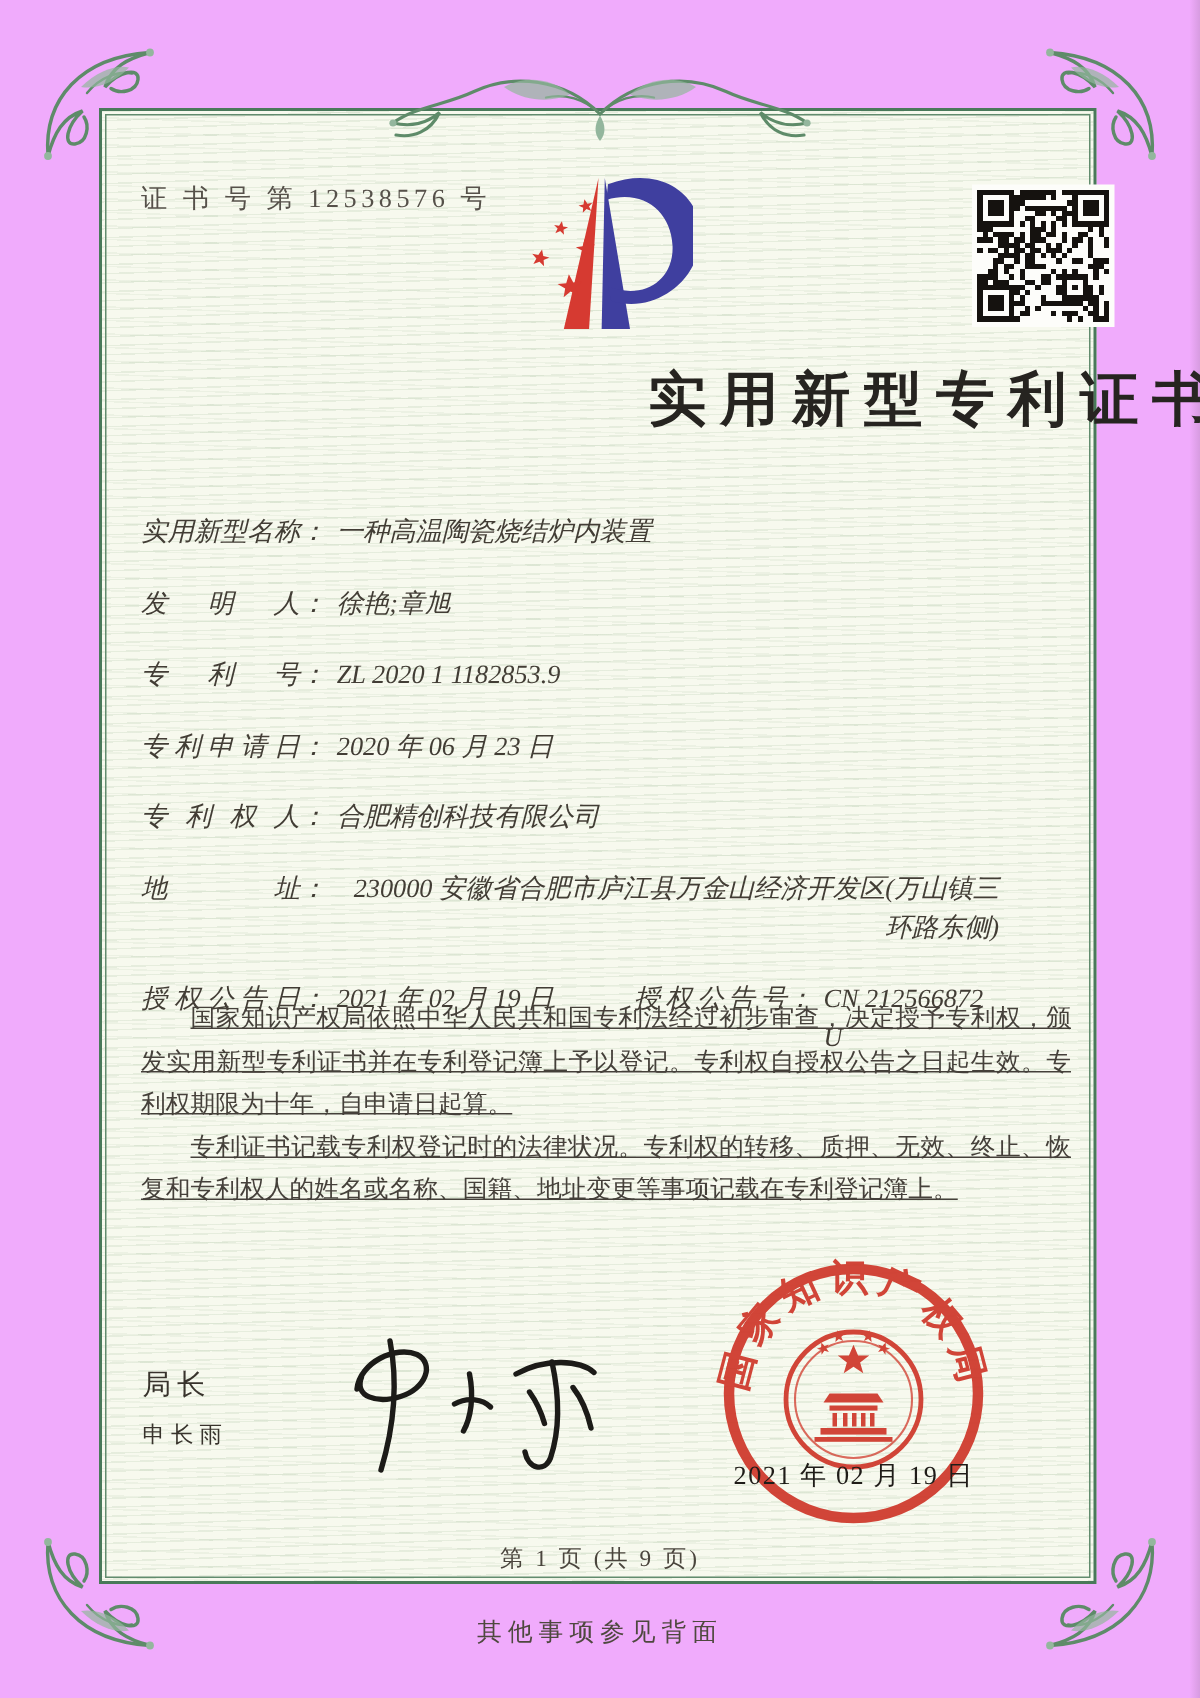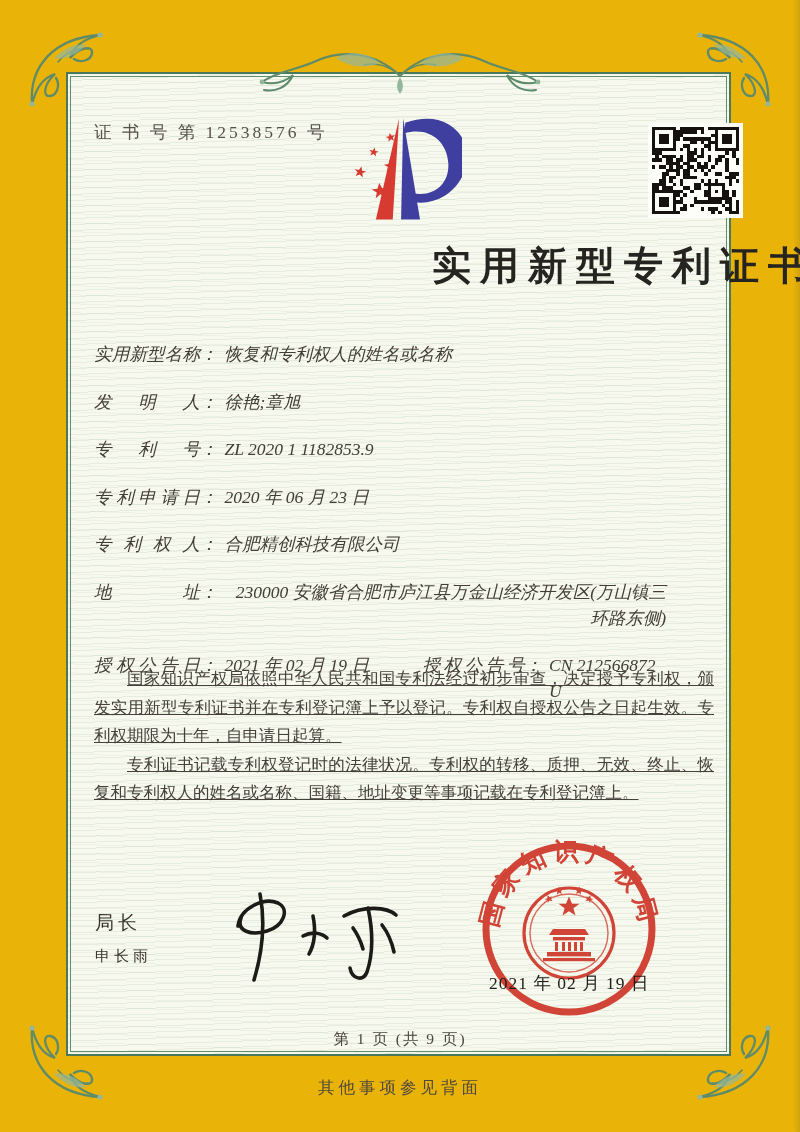--- a/index.html
+++ b/index.html
@@ -1,18 +1,18 @@
 <!DOCTYPE html>
 <html><head>
 <meta charset="utf-8">
 <style>
   html,body{margin:0;padding:0;background:#e8e6e0;}
   .page{
     position:relative;width:800px;height:1132px;margin:0 auto;
-    background:#eab308;overflow:hidden;
+    background:#f0abfc;overflow:hidden;
     font-family:"Liberation Serif","DejaVu Serif",serif;color:#3c372f;
   }
   .page::after{content:"";position:absolute;right:0;top:0;width:7px;height:100%;
     background:linear-gradient(to left,rgba(60,60,55,.14),rgba(0,0,0,0));pointer-events:none;}
   
   .frame{
     position:absolute;left:66px;top:72px;width:665px;height:984px;
     border:2.5px solid #49795a;box-sizing:border-box;
     background-color:#f7f9ee;
     background-image:
@@ -466,21 +466,21 @@
         <rect x="24" y="24" width="1" height="1"></rect>
       </svg>
   </div>
 
   <h1 class="title">实用新型专利证书</h1>
 
   <div class="fields">
     <div class="row">
       <span class="flabel">实用新型名称</span>
         <span class="colon">：</span>
-        <span class="fvalue">恢复和专利权人的姓名或名称</span>
+        <span class="fvalue">一种高温陶瓷烧结炉内装置</span>
     </div>
     <div class="row">
       <span class="flabel">发明人</span>
         <span class="colon">：</span>
         <span class="fvalue">徐艳;章旭</span>
     </div>
     <div class="row">
       <span class="flabel">专利号</span>
         <span class="colon">：</span>
         <span class="fvalue">ZL 2020 1 1182853.9</span>

